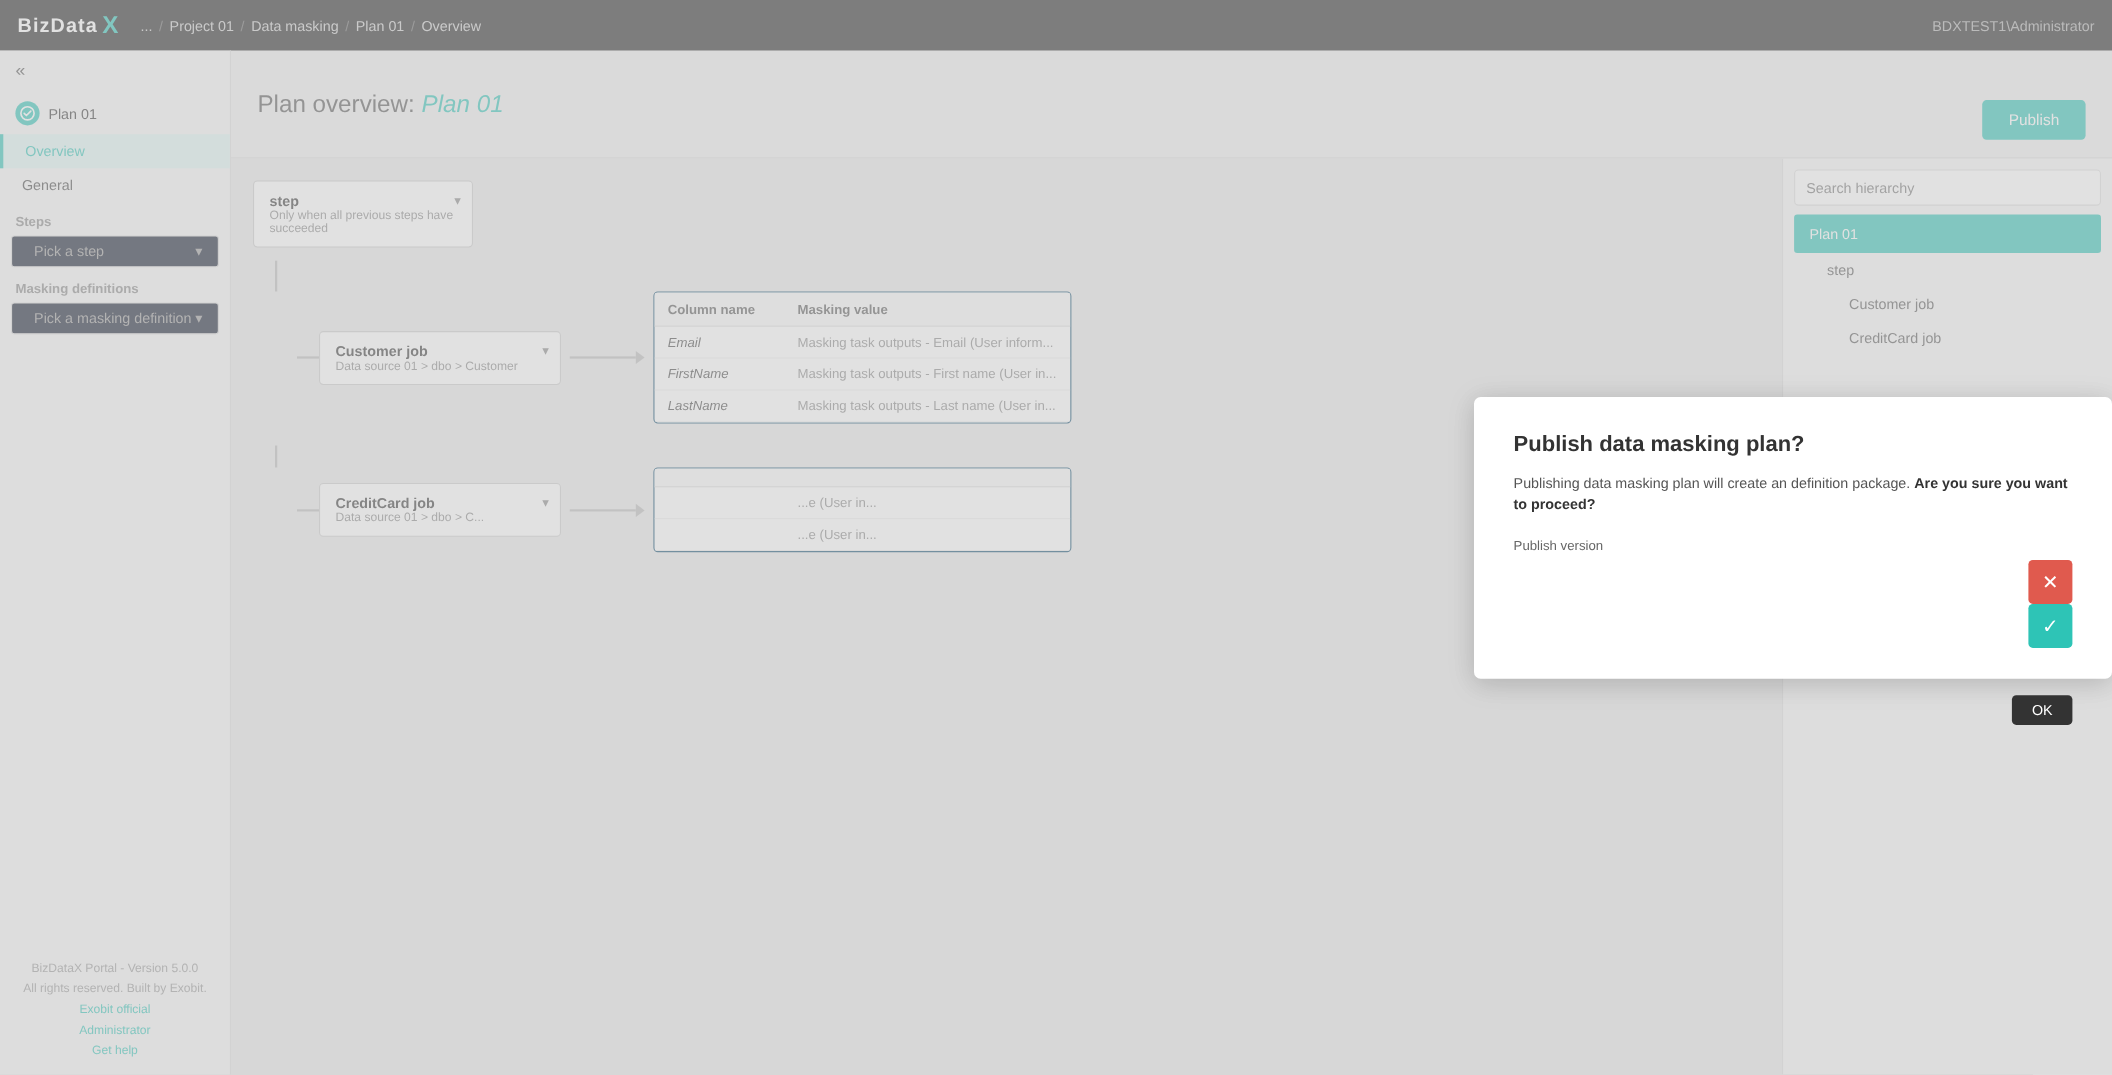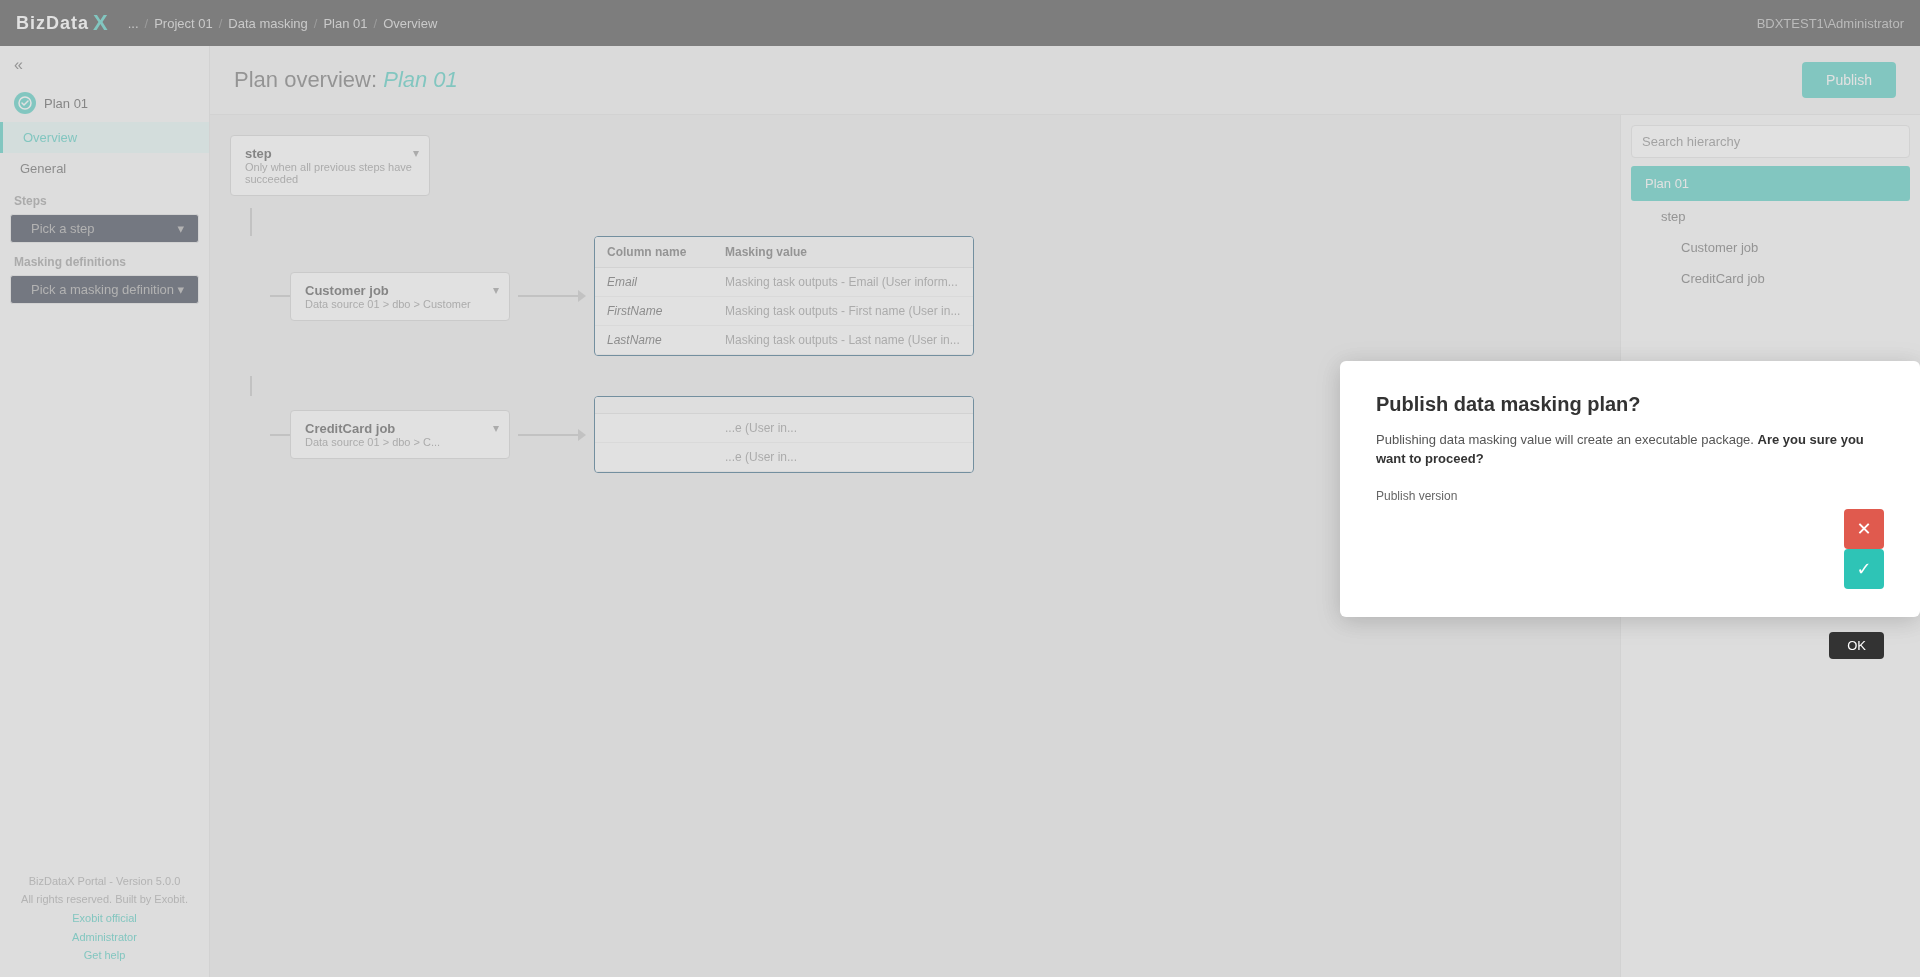--- a/index.html
+++ b/index.html
@@ -137,20 +137,21 @@
     }
     .publish-btn {
       background: #2ec4b6;
       color: white;
       border: none;
       padding: 10px 24px;
       font-size: 14px;
       border-radius: 4px;
       cursor: pointer;
       font-weight: 500;
+      margin-top: 29px;
     }
 
     
     .content-area {
       flex: 1;
       display: flex;
       overflow: hidden;
     }
     .canvas-area {
       flex: 1;
@@ -526,21 +527,21 @@
         <div class="hierarchy-grandchild">CreditCard job</div>
       </div>
     </div>
   </div>
 </div>
 
 <div class="overlay">
   <div class="modal">
     <div class="modal-title">Publish data masking plan?</div>
     <div class="modal-desc">
-      <span>Publishing data masking value will create an executable package.</span>
+      <span>Publishing data masking plan will create an definition package.</span>
       <strong>Are you sure you want to proceed?</strong>
     </div>
     <div class="modal-label">Publish version</div>
     <div class="modal-actions">
       <div style="position:relative;">
         <button class="modal-cancel-btn">
           <span>✕</span>
         </button>
         <div style="position:relative;">
           <button class="modal-confirm-btn">

